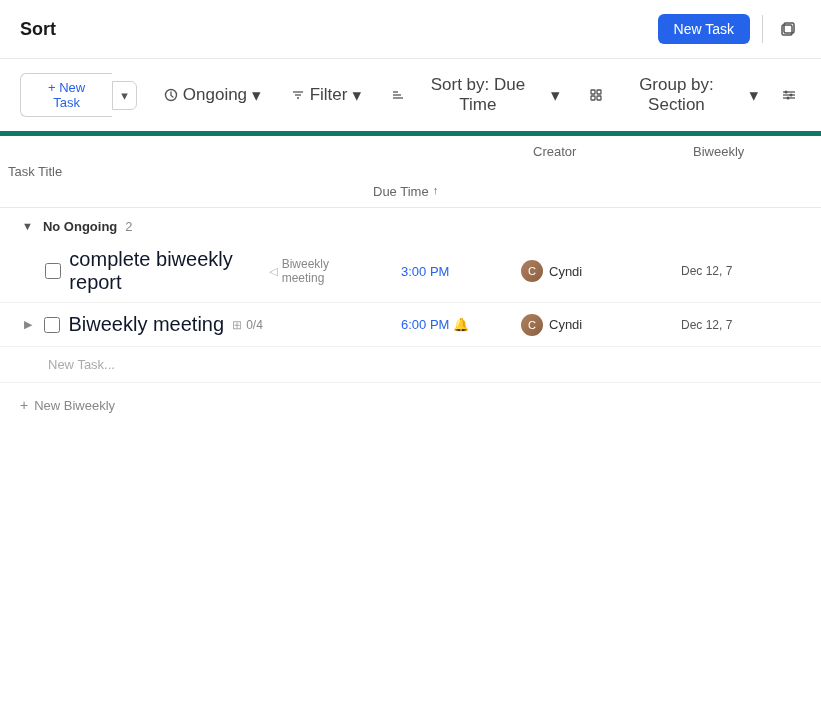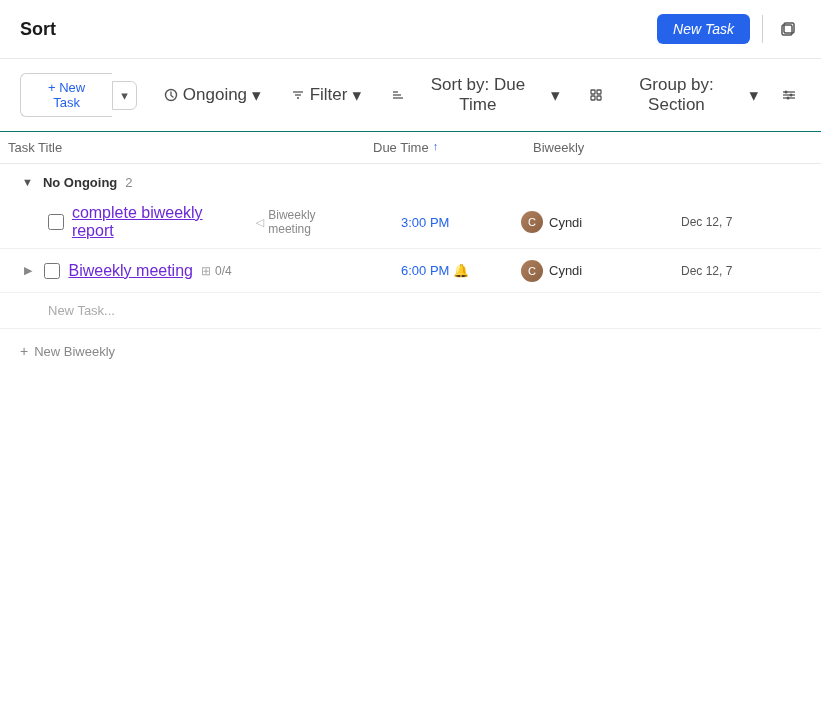--- a/index.html
+++ b/index.html
@@ -24,21 +24,20 @@
     }
     .new-task-btn {
       background: #2563eb;
       color: #fff;
       border: none;
       border-radius: 6px;
       padding: 7px 16px;
       font-size: 14px;
       font-weight: 500;
       cursor: pointer;
-      font-style: italic;
     }
     .divider-v {
       width: 1px;
       height: 28px;
       background: #d0d0d0;
     }
     .icon-btn {
       background: none;
       border: none;
       cursor: pointer;
@@ -47,21 +46,21 @@
       display: flex;
       align-items: center;
     }
 
     
     .toolbar {
       display: flex;
       align-items: center;
       gap: 8px;
       padding: 10px 20px;
-      border-bottom: 1px solid #0f766e;
+      border-bottom: 5px solid #0f766e;
     }
     .toolbar-left {
       display: flex;
       align-items: center;
       gap: 0;
     }
     .new-task-toolbar-btn {
       background: #fff;
       border: 1px solid #d0d0d0;
       border-right: none;
@@ -103,21 +102,21 @@
       border-bottom: 1px solid #e8e8e8;
       color: #666;
       font-size: 13px;
       font-weight: 500;
     }
     .table-header .col-title {
       display: flex;
       align-items: center;
       gap: 4px;
     }
-    .col-due { display: flex; align-items: flex-start; gap: 4px; }
+    .col-due { display: flex; align-items: flex-start; gap: 4px; margin-top: 40px; }
     .sort-asc { color: #2563eb; font-size: 11px; }
 
     
     .section-header {
       display: flex;
       align-items: center;
       gap: 8px;
       padding: 10px 20px 6px;
     }
     .section-toggle {
@@ -157,23 +156,22 @@
     .task-checkbox {
       width: 16px;
       height: 16px;
       border: 1.5px solid #bbb;
       border-radius: 3px;
       cursor: pointer;
       flex-shrink: 0;
       background: #fff;
     }
     .task-name {
-      font-size: 16px;
-      color: #6d28d9;
-      text-decoration: underline;
+      font-size: 20px;
+      color: #0f172a;
     }
     .task-tag {
       display: flex;
       align-items: center;
       gap: 4px;
       font-size: 12px;
       color: #888;
     }
     .tag-icon { font-size: 11px; color: #aaa; }
     .due-time {
@@ -331,20 +329,23 @@
 
 <div class="table-header">
   <div class="col-title">
     <span>Task Title</span>
   </div>
   <div class="col-due">
     <span>Due Time</span>
     <span class="sort-asc">↑</span>
   </div>
   <div>
+    <span>Creator</span>
+  </div>
+  <div>
     <span>Biweekly</span>
   </div>
 </div>
 
 <div class="section-header">
   <button class="section-toggle">▼</button>
   <span class="section-name">No Ongoing</span>
   <span class="section-count">2</span>
 </div>
 

